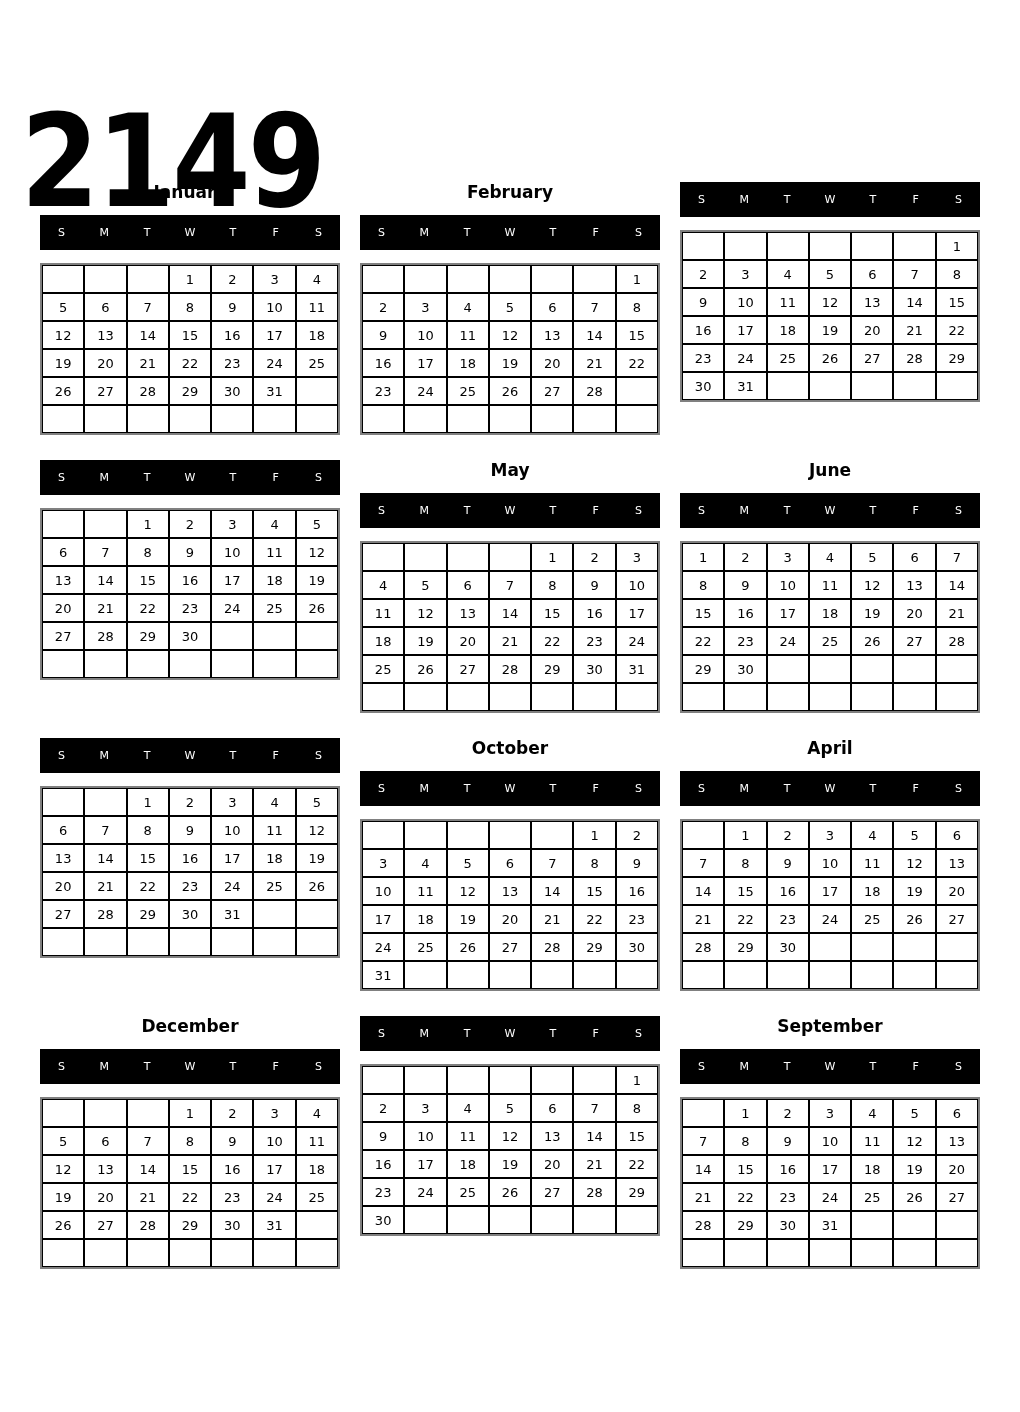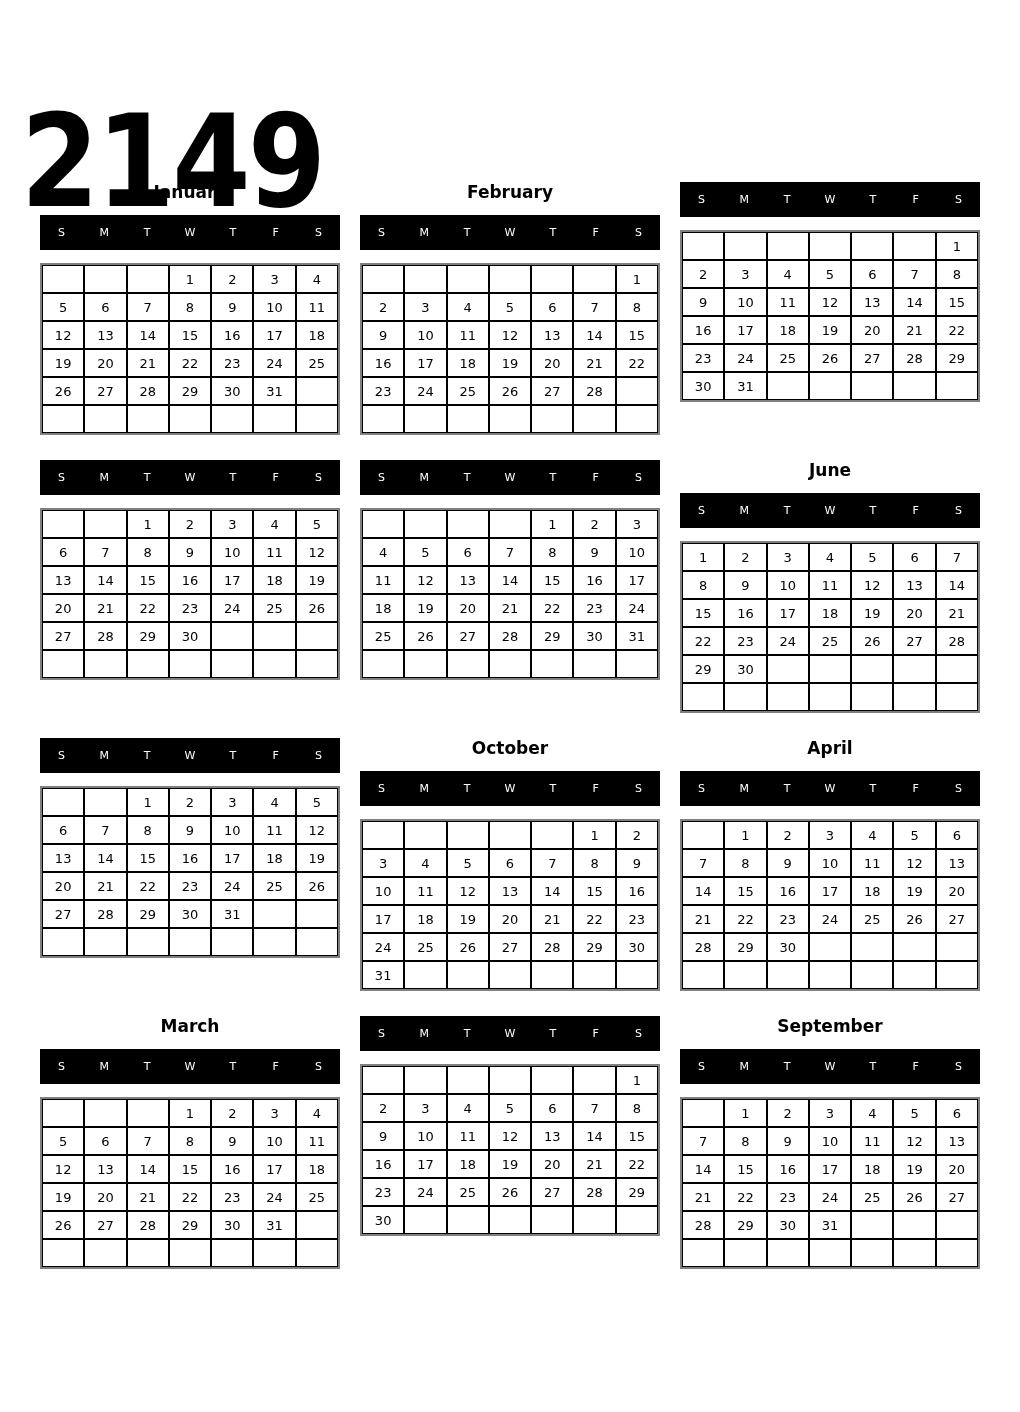--- a/index.html
+++ b/index.html
@@ -299,20 +299,21 @@
         <div class="date-cell empty"></div>
         <div class="date-cell empty"></div>
         <div class="date-cell empty"></div>
         <div class="date-cell empty"></div>
         <div class="date-cell empty"></div>
         <div class="date-cell empty"></div>
       </div>
   </section>
 
   <section class="month">
+    <h2 class="month-title">May</h2>
     <div class="weekday-header">
         <span class="weekday">S</span>
         <span class="weekday">M</span>
         <span class="weekday">T</span>
         <span class="weekday">W</span>
         <span class="weekday">T</span>
         <span class="weekday">F</span>
         <span class="weekday">S</span>
       </div>
     <div class="date-grid">
@@ -582,21 +583,21 @@
         <div class="date-cell empty"></div>
         <div class="date-cell empty"></div>
         <div class="date-cell empty"></div>
         <div class="date-cell empty"></div>
         <div class="date-cell empty"></div>
         <div class="date-cell empty"></div>
       </div>
   </section>
 
   <section class="month">
-    <h2 class="month-title">March</h2>
+    <h2 class="month-title">December</h2>
     <div class="weekday-header">
         <span class="weekday">S</span>
         <span class="weekday">M</span>
         <span class="weekday">T</span>
         <span class="weekday">W</span>
         <span class="weekday">T</span>
         <span class="weekday">F</span>
         <span class="weekday">S</span>
       </div>
     <div class="date-grid">

